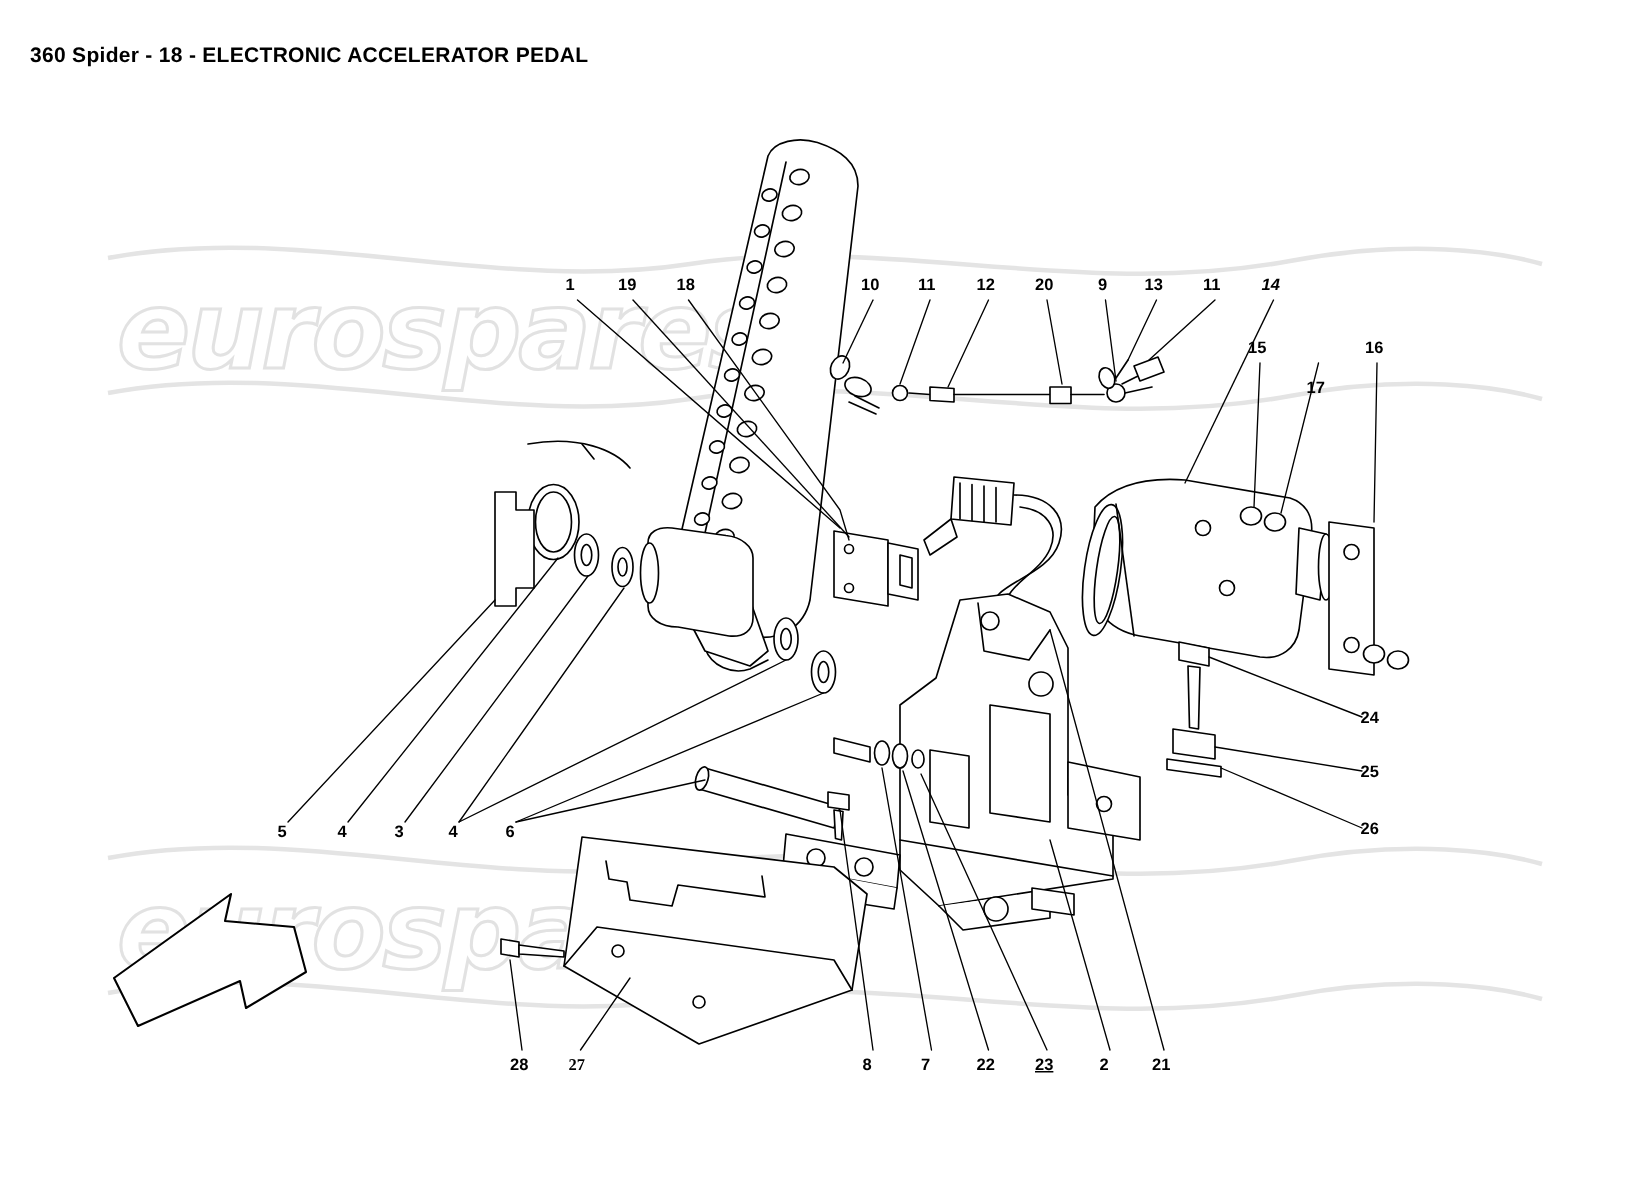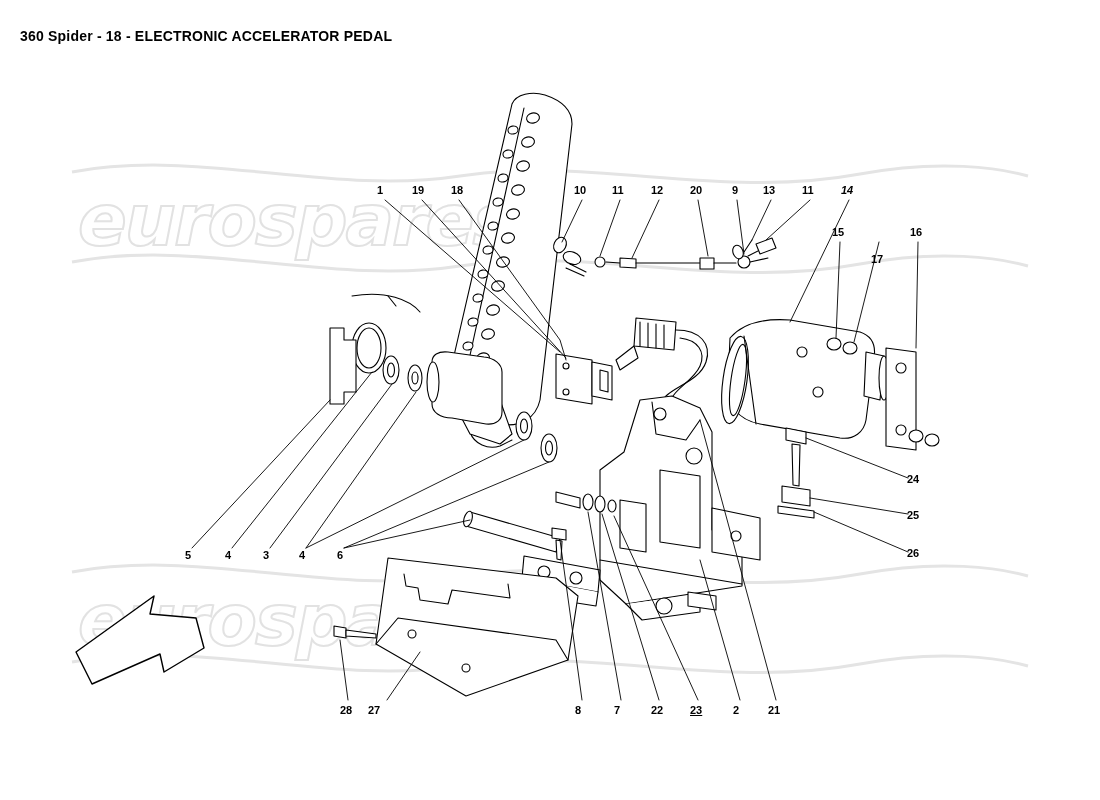--- a/index.html
+++ b/index.html
@@ -305,21 +305,21 @@
   <div class="callout" style="left:910px;  top:227px;">16</div>
   <div class="callout" style="left:907px;  top:474px;">24</div>
   <div class="callout" style="left:907px;  top:510px;">25</div>
   <div class="callout" style="left:907px;  top:548px;">26</div>
   <div class="callout" style="left:185px;  top:550px;">5</div>
   <div class="callout" style="left:225px;  top:550px;">4</div>
   <div class="callout" style="left:263px;  top:550px;">3</div>
   <div class="callout" style="left:299px;  top:550px;">4</div>
   <div class="callout" style="left:337px;  top:550px;">6</div>
   <div class="callout" style="left:340px;  top:705px;text-align:center;">28</div>
-  <div class="callout" style="left:368px;  top:705px;">27</div>
+  <div class="callout" style="left:379px;  top:705px;font-family:Liberation Serif, serif;">27</div>
   <div class="callout" style="left:575px;  top:705px;">8</div>
   <div class="callout" style="left:614px;  top:705px;">7</div>
   <div class="callout" style="left:651px;  top:705px;">22</div>
   <div class="callout" style="left:690px;  top:705px;text-decoration:underline;">23</div>
   <div class="callout" style="left:733px;  top:705px;">2</div>
   <div class="callout" style="left:768px;  top:705px;">21</div>
 
 </div>
 
 </body></html>

